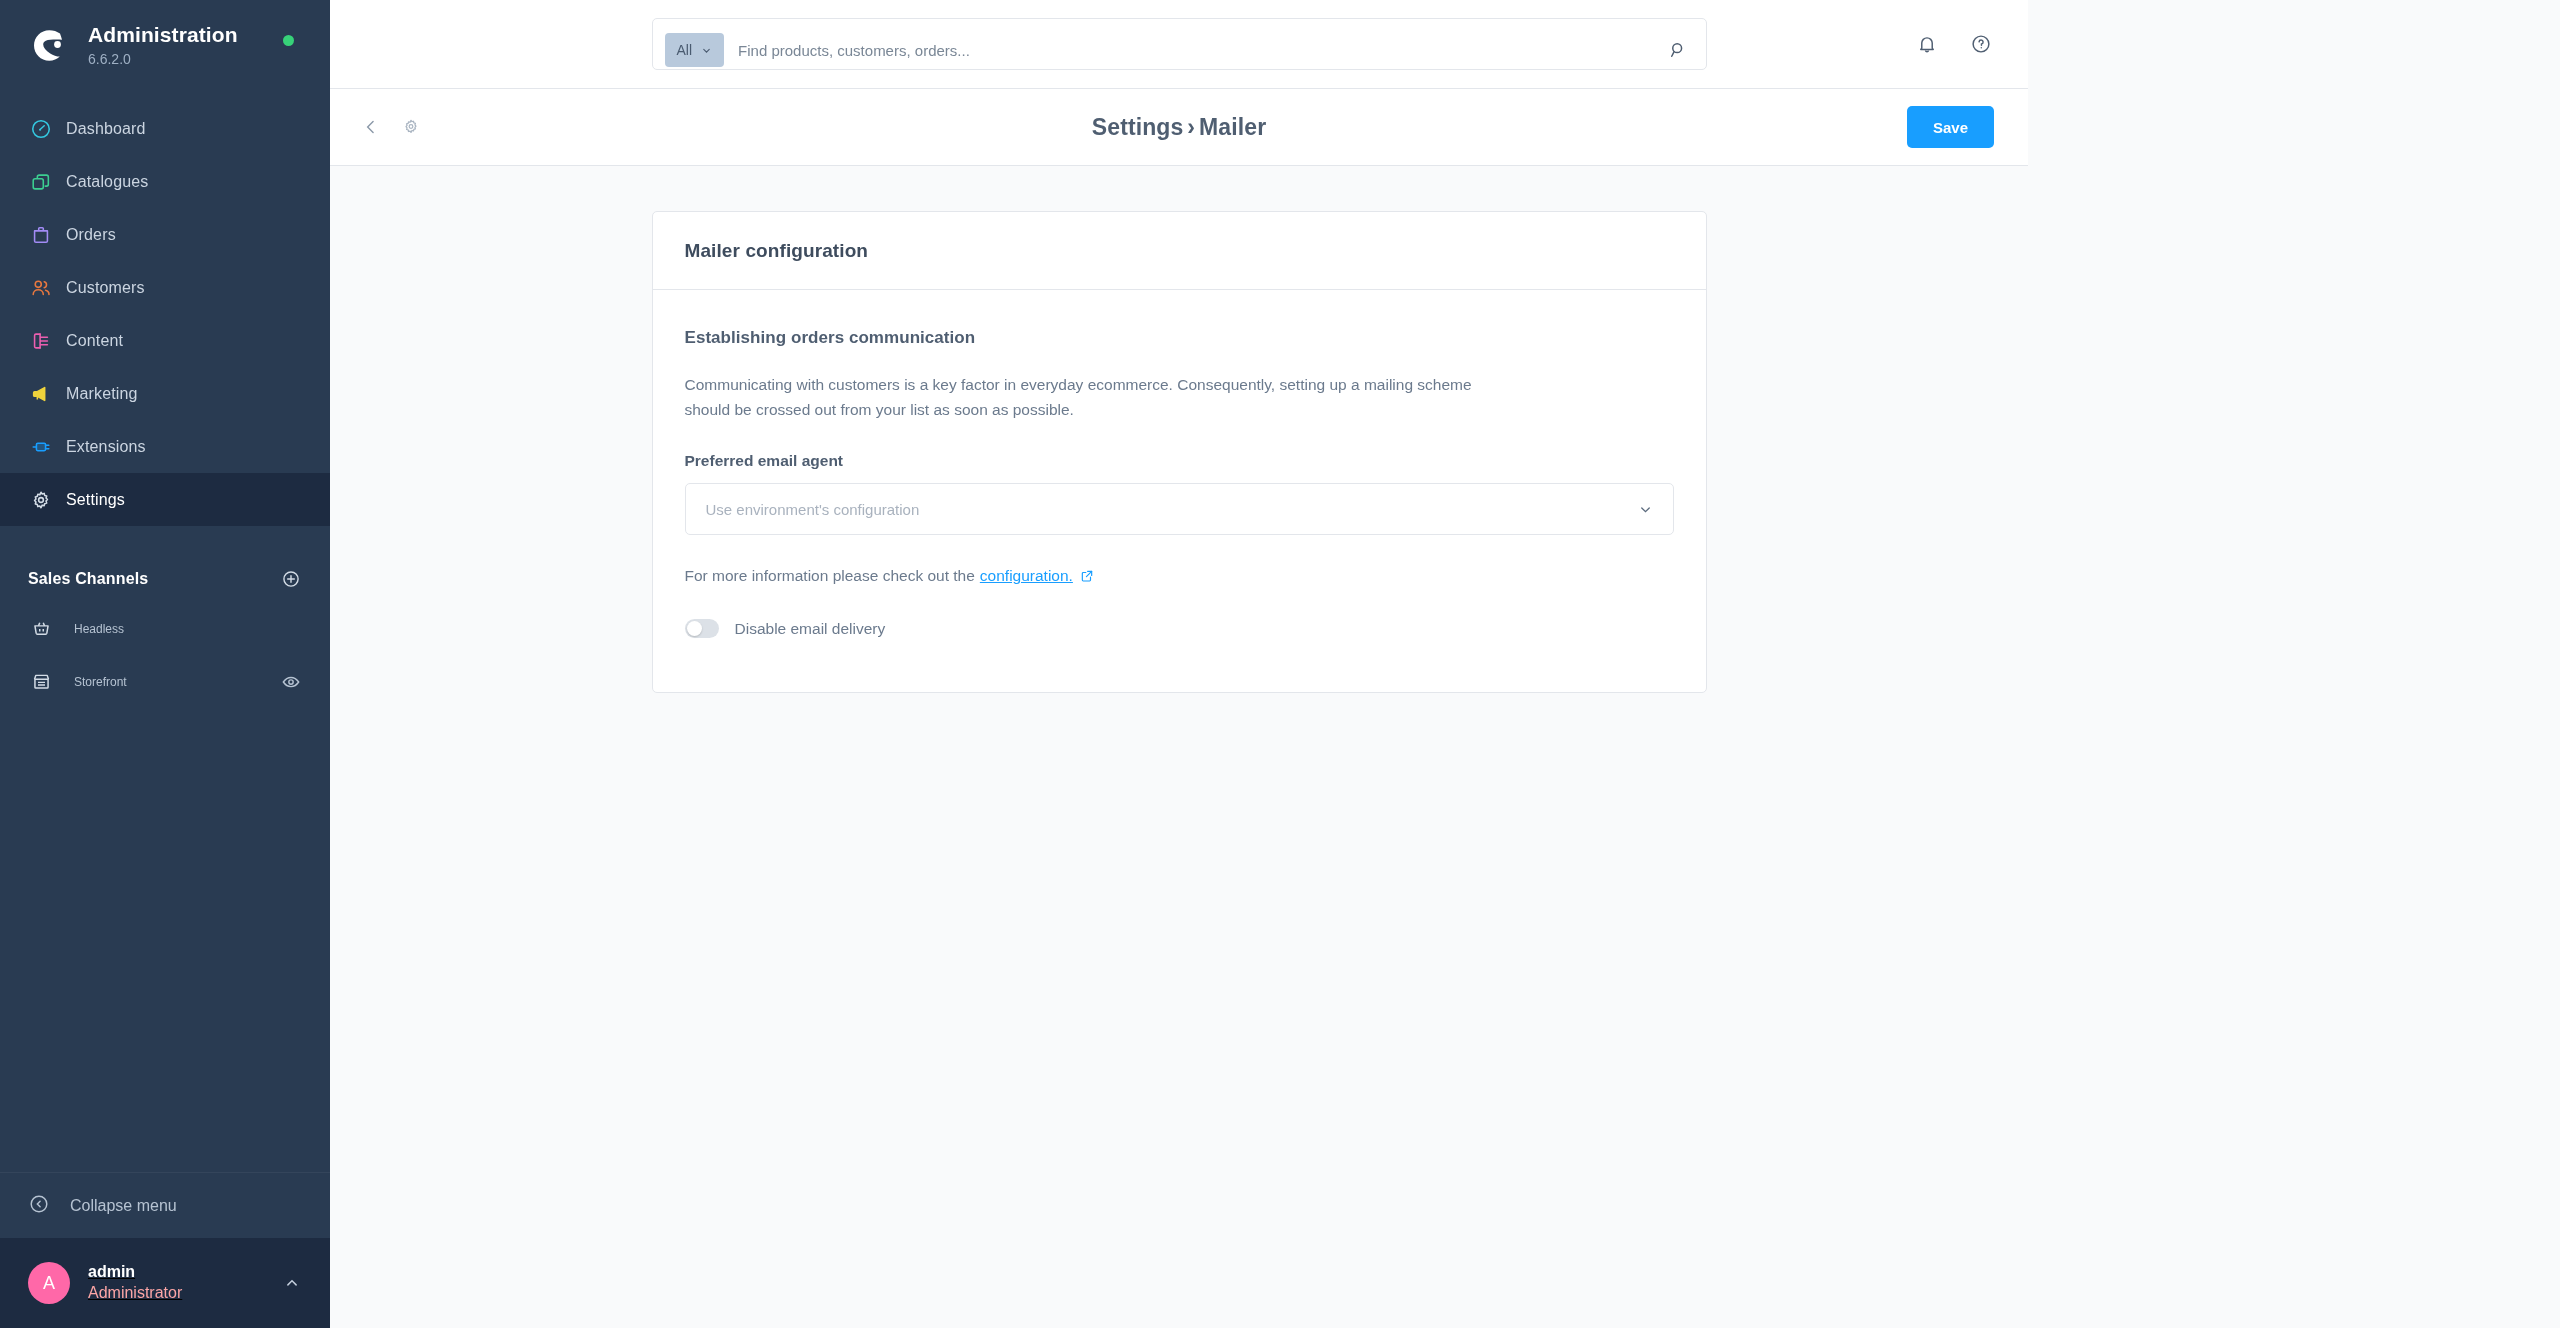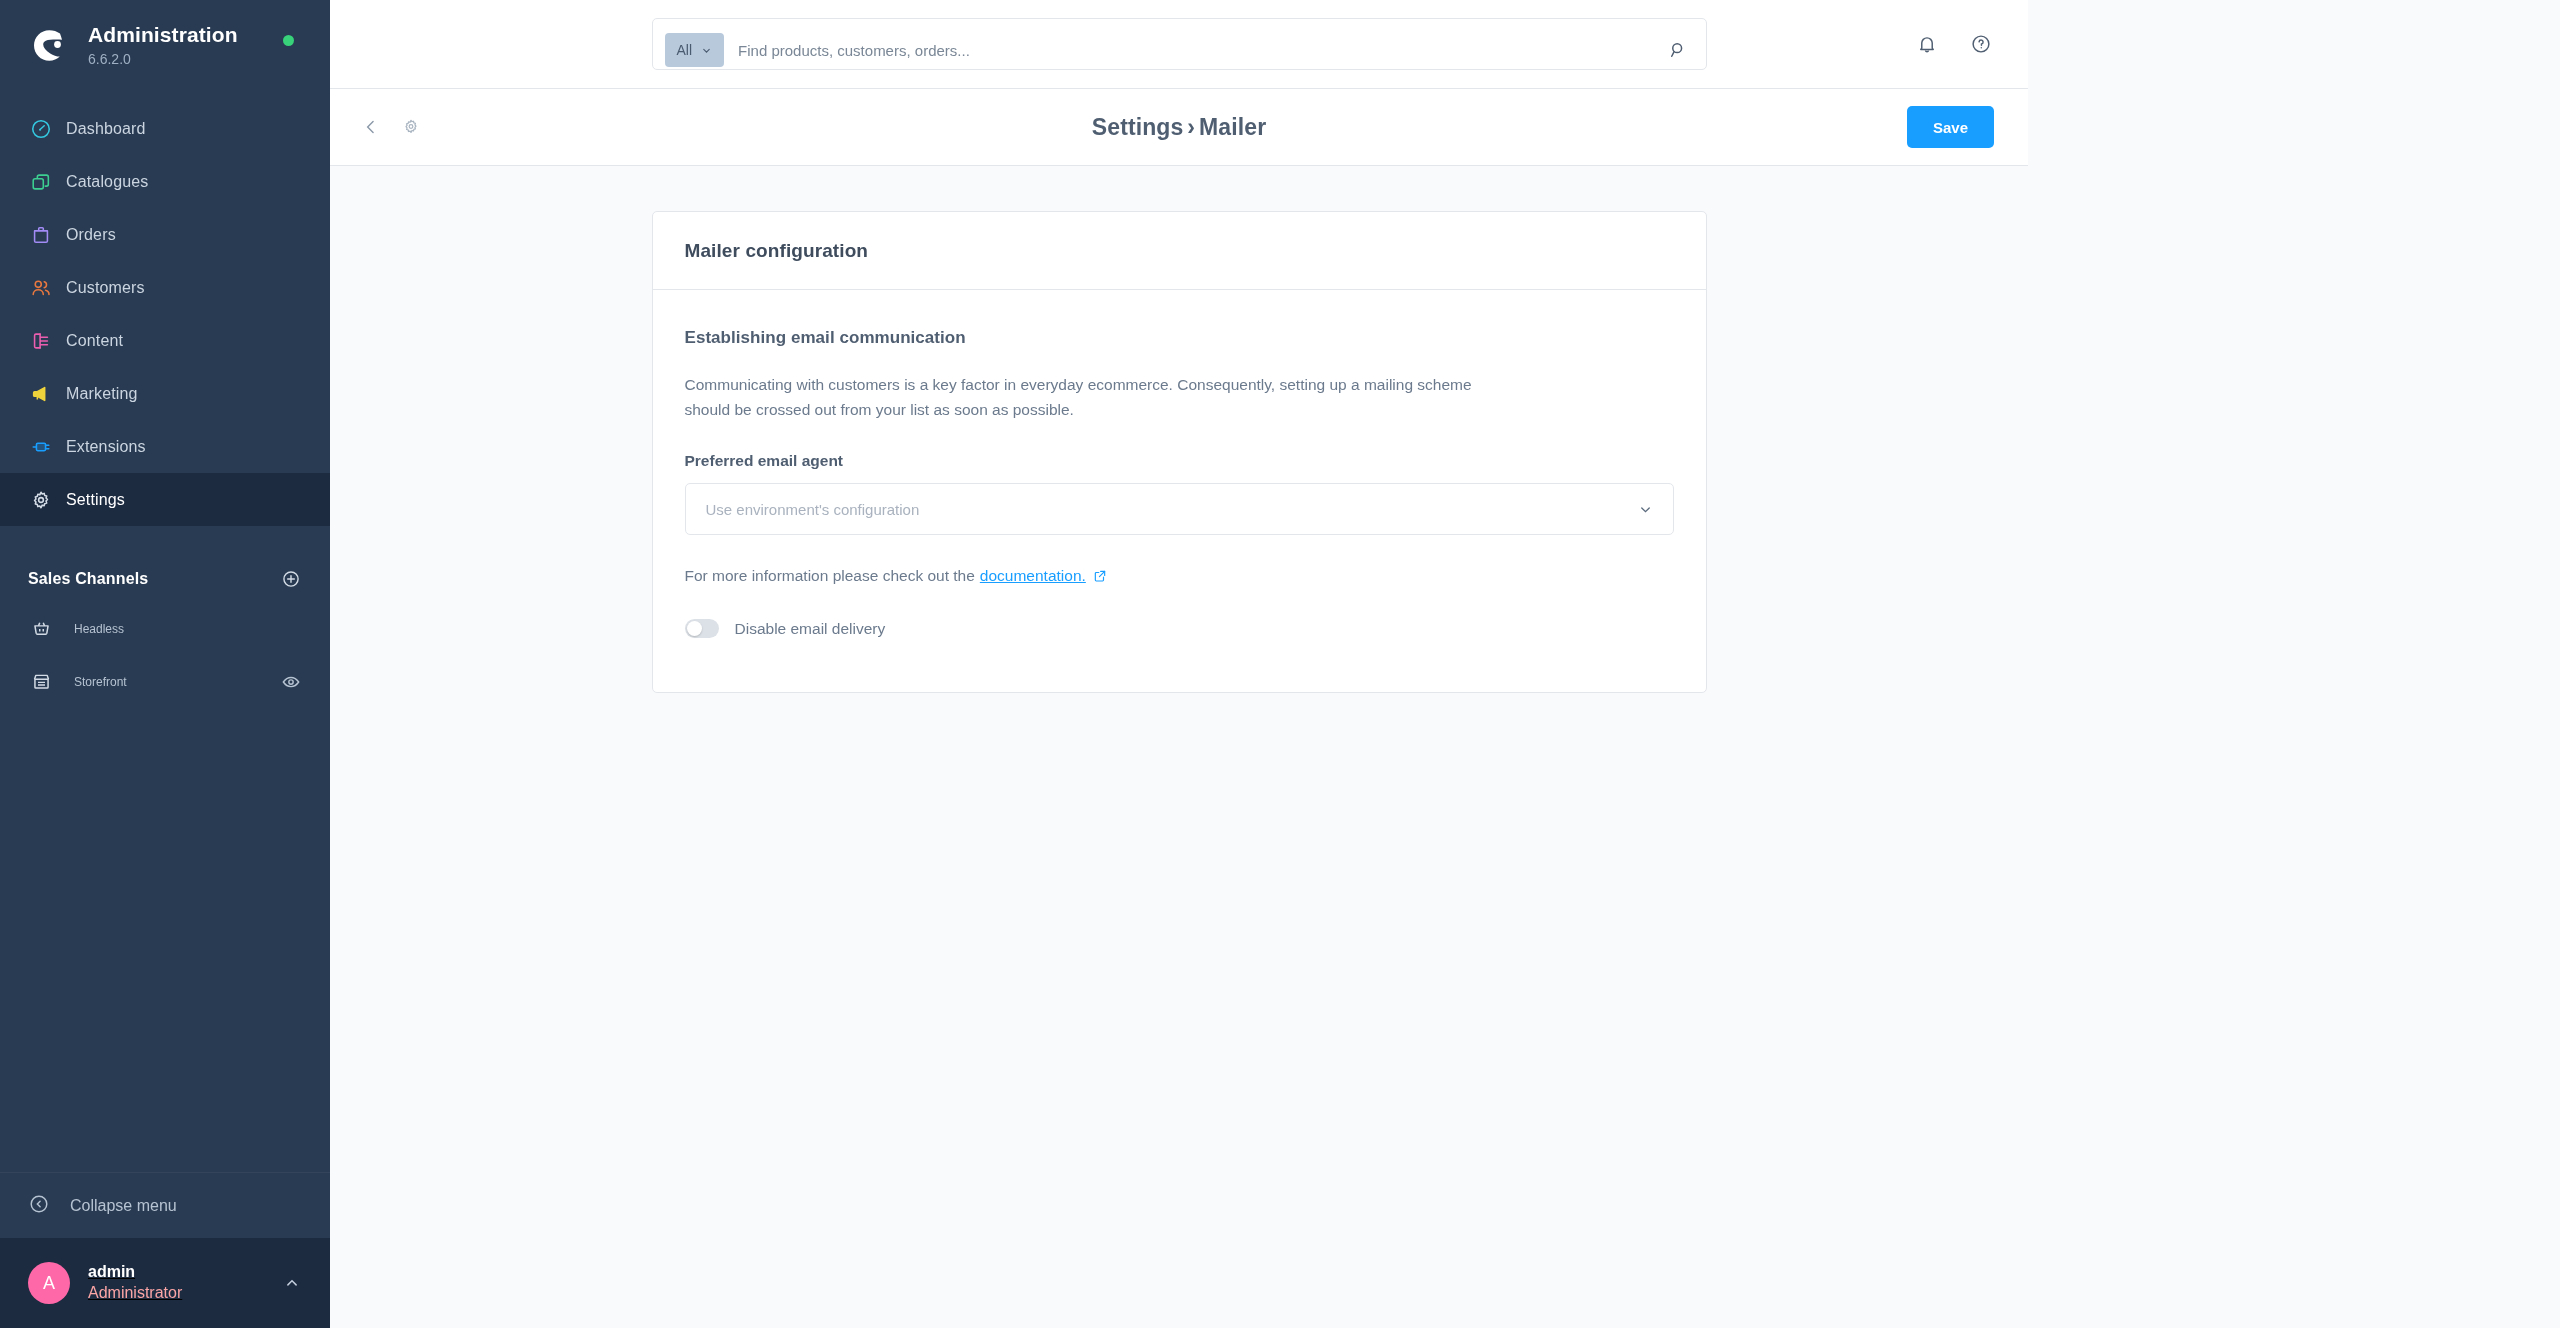--- a/index.html
+++ b/index.html
@@ -608,36 +608,36 @@
 
     <div class="content">
       <div class="card">
 
         <div class="card-head">
           <h2>Mailer configuration</h2>
         </div>
 
         <div class="card-body">
 
-          <div class="sec-title">Establishing email communication</div>
+          <div class="sec-title">Establishing orders communication</div>
           <p class="sec-desc">Communicating with customers is a key factor in everyday ecommerce. Consequently, setting up a mailing scheme should be crossed out from your list as soon as possible.</p>
 
           <div class="field-label">Preferred email agent</div>
           <div class="select-box">
             <span class="select-placeholder">Use environment's configuration</span>
             <span class="select-caret">
               <svg width="15" height="15" viewBox="0 0 24 24" fill="none" stroke="#5C6B7E" stroke-width="2.1" stroke-linecap="round">
                 <path d="M6 9.5 12 15.5 18 9.5"></path>
               </svg>
             </span>
           </div>
 
           <div class="doc-line">
             <span>For more information please check out the</span>
-            <a class="doc-link">documentation.</a>
+            <a class="doc-link">configuration.</a>
             <span class="doc-ext">
               <svg width="14" height="14" viewBox="0 0 24 24" fill="none" stroke="#189EFF" stroke-width="2" stroke-linecap="round" stroke-linejoin="round">
                 <path d="M13 4h7v7"></path>
                   <path d="M20 4 11 13"></path>
                   <path d="M18 14v5a1.5 1.5 0 0 1-1.5 1.5H5.5A1.5 1.5 0 0 1 4 19V7.5A1.5 1.5 0 0 1 5.5 6H10"></path>
               </svg>
             </span>
           </div>
 
           <div class="toggle-row">

